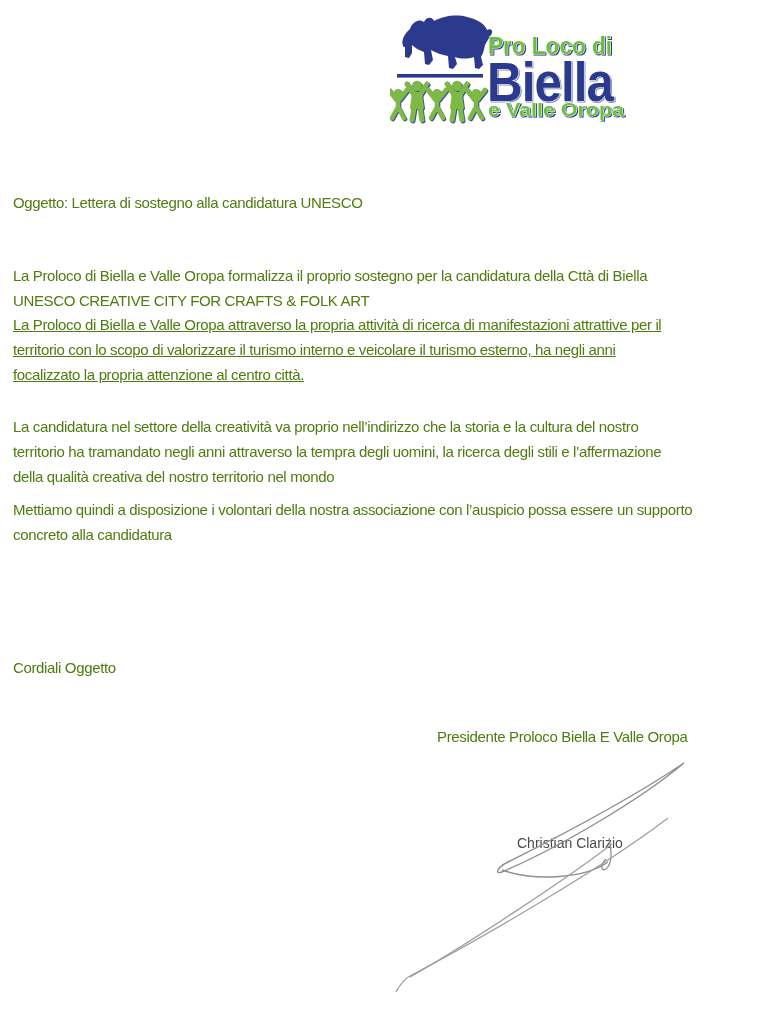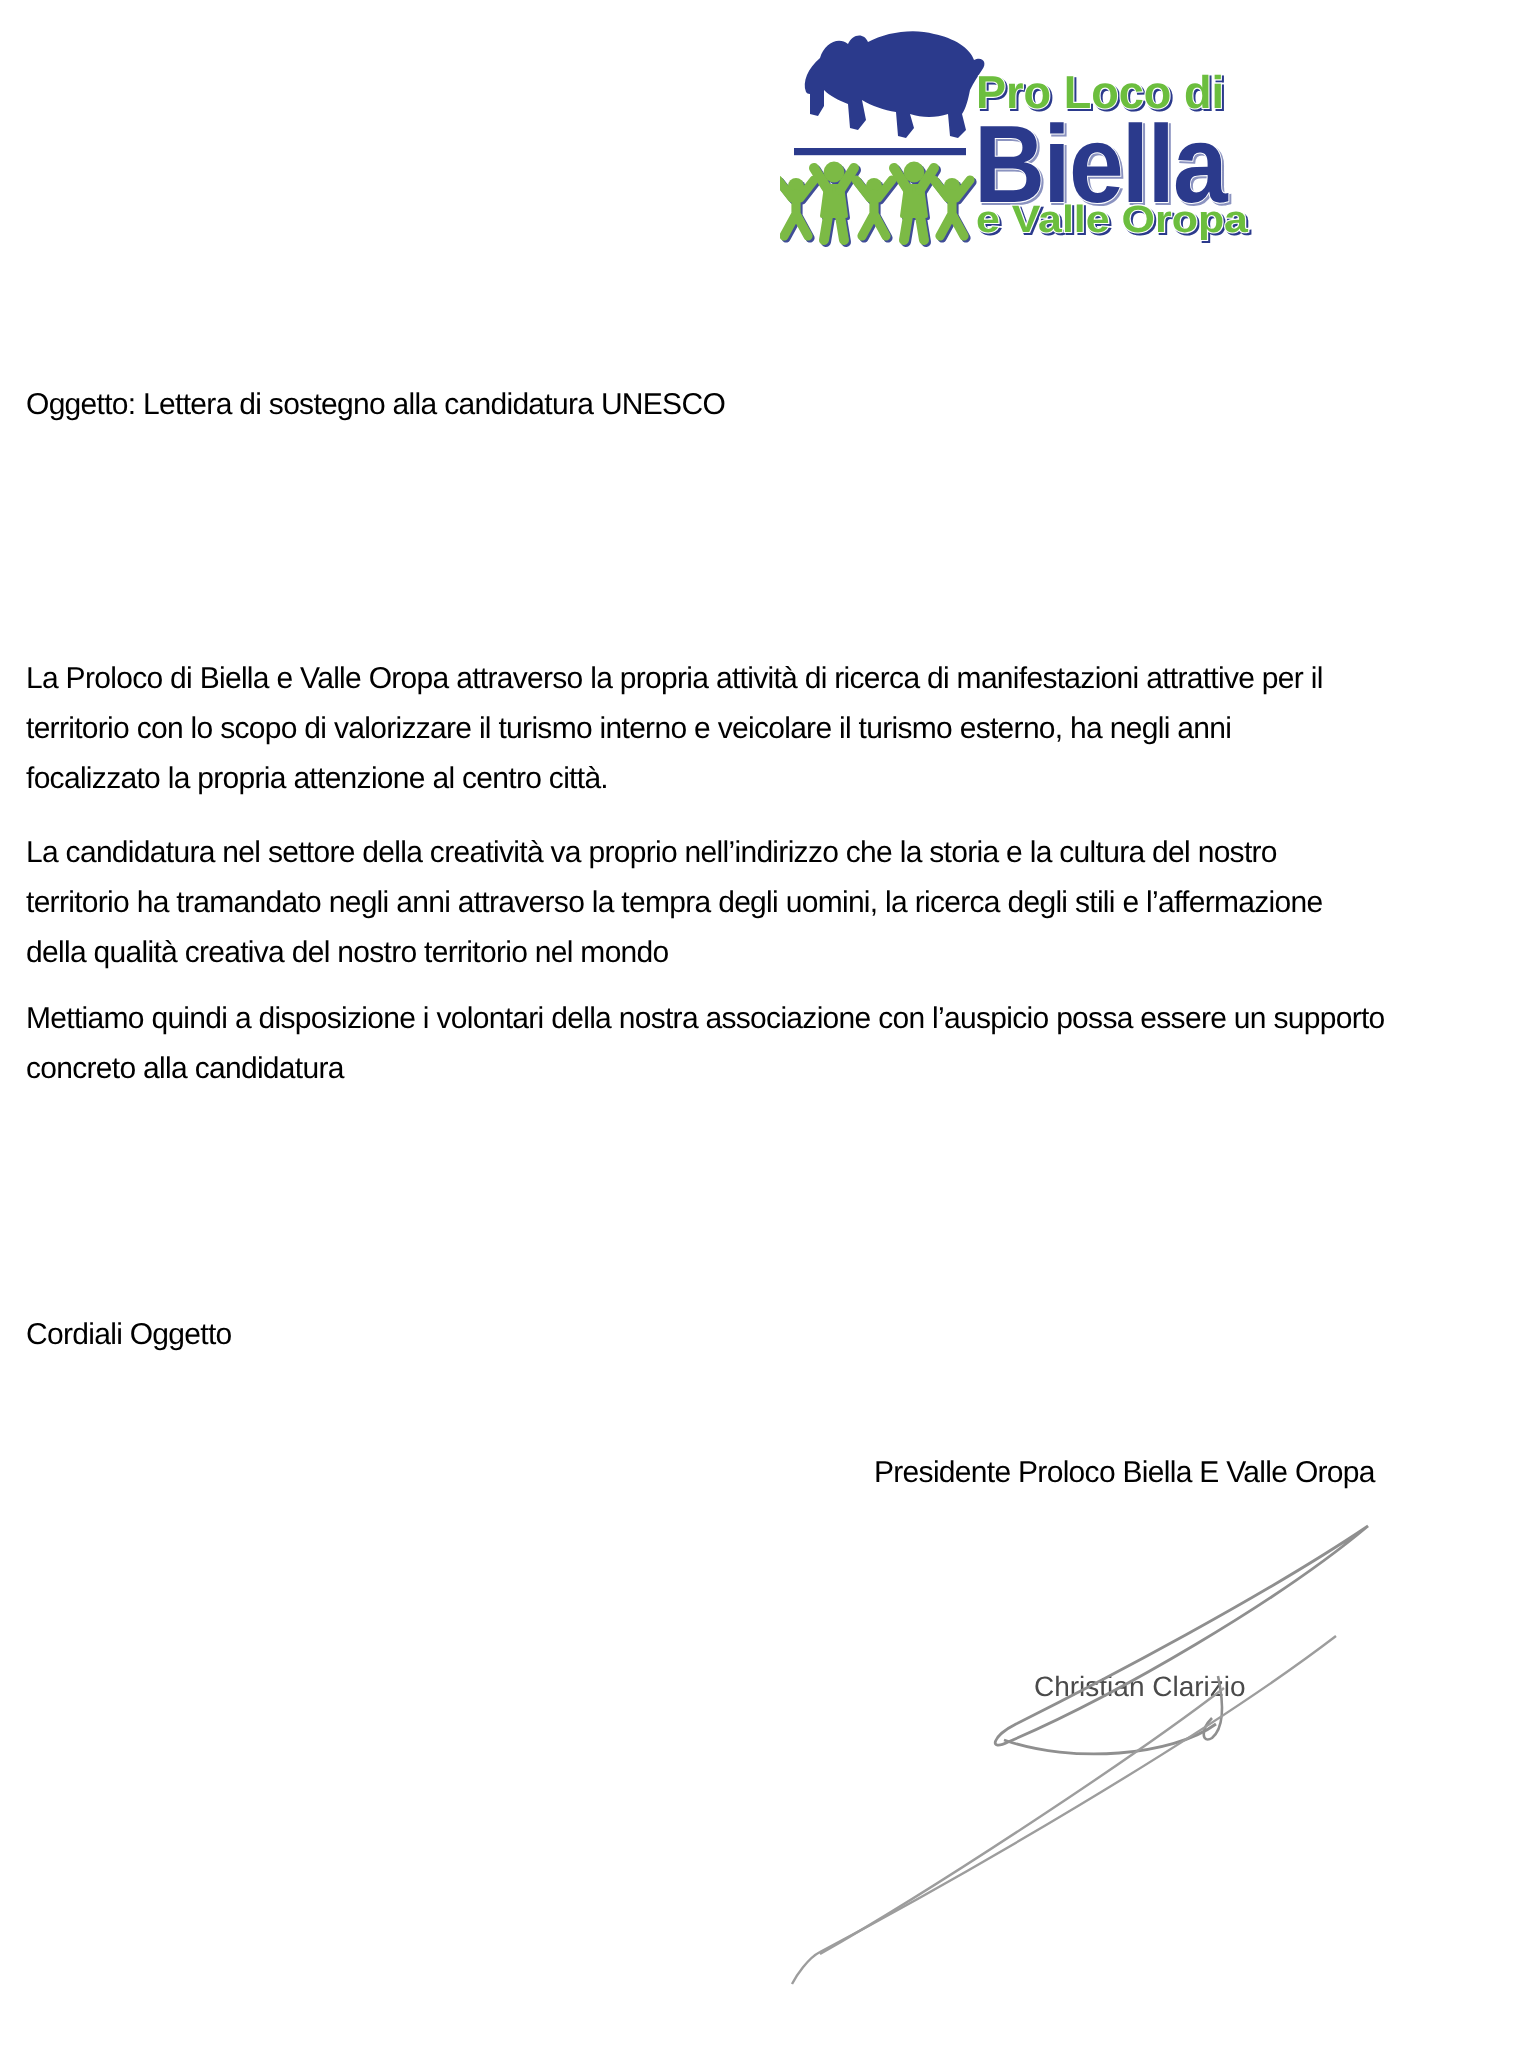--- a/index.html
+++ b/index.html
@@ -23,25 +23,25 @@
   .logo-text-big{
     font-family:"Liberation Sans",sans-serif;font-weight:bold;
     paint-order:stroke;stroke:#ffffff;stroke-width:1px;
     filter:drop-shadow(1.5px 1.5px 0 rgba(43,58,140,.55));
     letter-spacing:-1px;
   }
   
   .txt{
     position:absolute;left:13px;
     font-size:15px;line-height:25px;letter-spacing:-0.35px;
-    color:#000000;white-space:pre;
+    color:#4d7c0f;white-space:pre;
   }
   .subject{top:190px;}
   .p1{top:263px;}
-  .p2{top:327px;}
+  .p2{top:312px;text-decoration:underline;}
   .p3{top:414px;}
   .p4{top:497px;}
   .p5{top:555px;}
   .closing{top:655px;}
   .signoff{top:693px;left:437px;margin-top:31px;}
   
   .sig-name{
     position:absolute;left:517px;top:833px;
     font-size:14px;line-height:20px;color:#4a4a4a;letter-spacing:0;
     white-space:pre;
@@ -106,20 +106,22 @@
       </g>
 
       <text class="logo-text-small" x="98" y="42" font-size="23" fill="#6CBE3E" textLength="124" lengthAdjust="spacingAndGlyphs">Pro Loco di</text>
       <text class="logo-text-big" x="97" y="89" font-size="55" fill="#2B3A8C" textLength="126" lengthAdjust="spacingAndGlyphs">Biella</text>
       <text class="logo-text-small" x="98" y="104" font-size="19" fill="#6CBE3E" textLength="136" lengthAdjust="spacingAndGlyphs">e Valle Oropa</text>
     </svg>
   </div>
 
   <div class="txt subject">Oggetto: Lettera di sostegno alla candidatura UNESCO</div>
 
+  <div class="txt p1">La Proloco di Biella e Valle Oropa formalizza il proprio sostegno per la candidatura della Cttà di Biella
+UNESCO CREATIVE CITY FOR CRAFTS &amp; FOLK ART</div>
 
   <div class="txt p2">La Proloco di Biella e Valle Oropa attraverso la propria attività di ricerca di manifestazioni attrattive per il
 territorio con lo scopo di valorizzare il turismo interno e veicolare il turismo esterno, ha negli anni
 focalizzato la propria attenzione al centro città.</div>
 
   <div class="txt p3">La candidatura nel settore della creatività va proprio nell’indirizzo che la storia e la cultura del nostro
 territorio ha tramandato negli anni attraverso la tempra degli uomini, la ricerca degli stili e l’affermazione
 della qualità creativa del nostro territorio nel mondo</div>
 
   <div class="txt p4">Mettiamo quindi a disposizione i volontari della nostra associazione con l’auspicio possa essere un supporto

